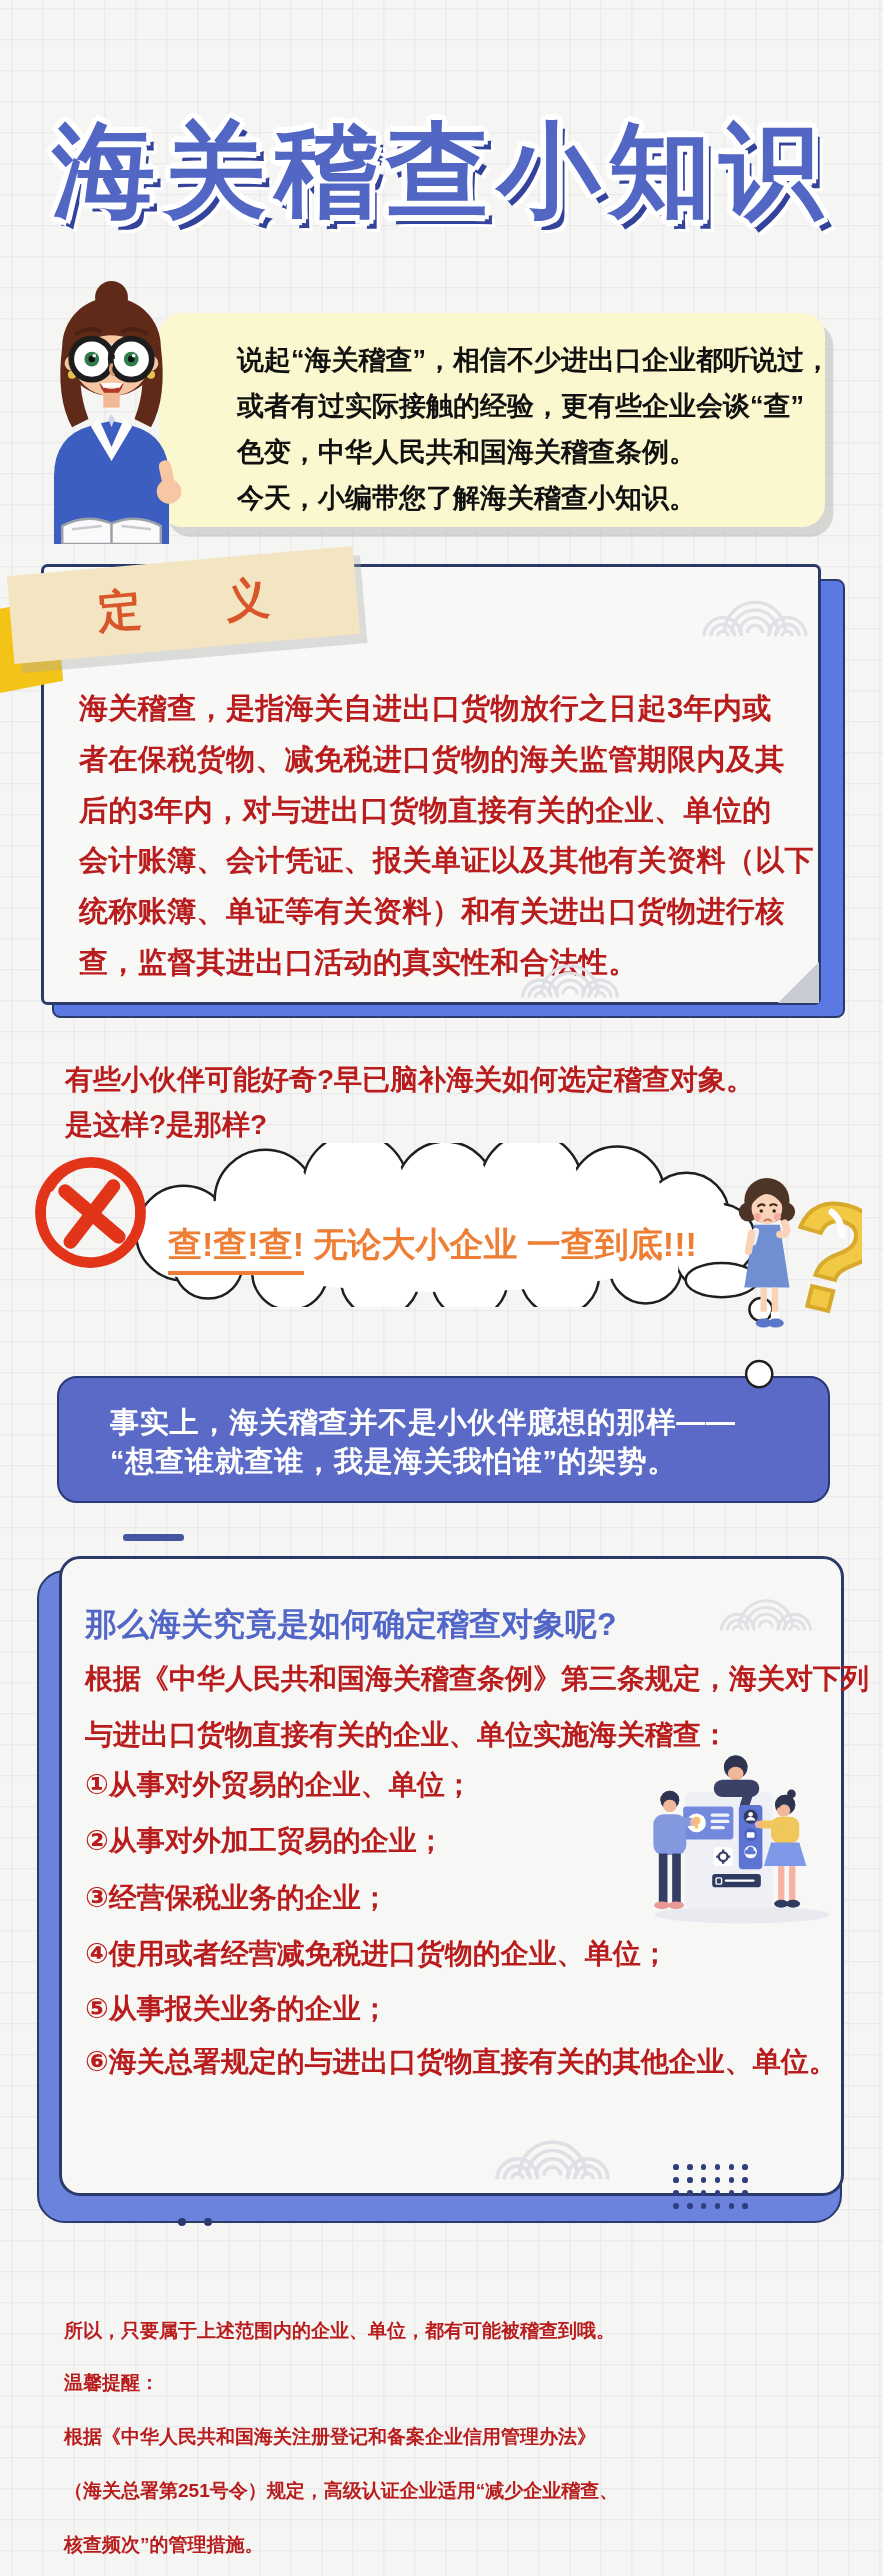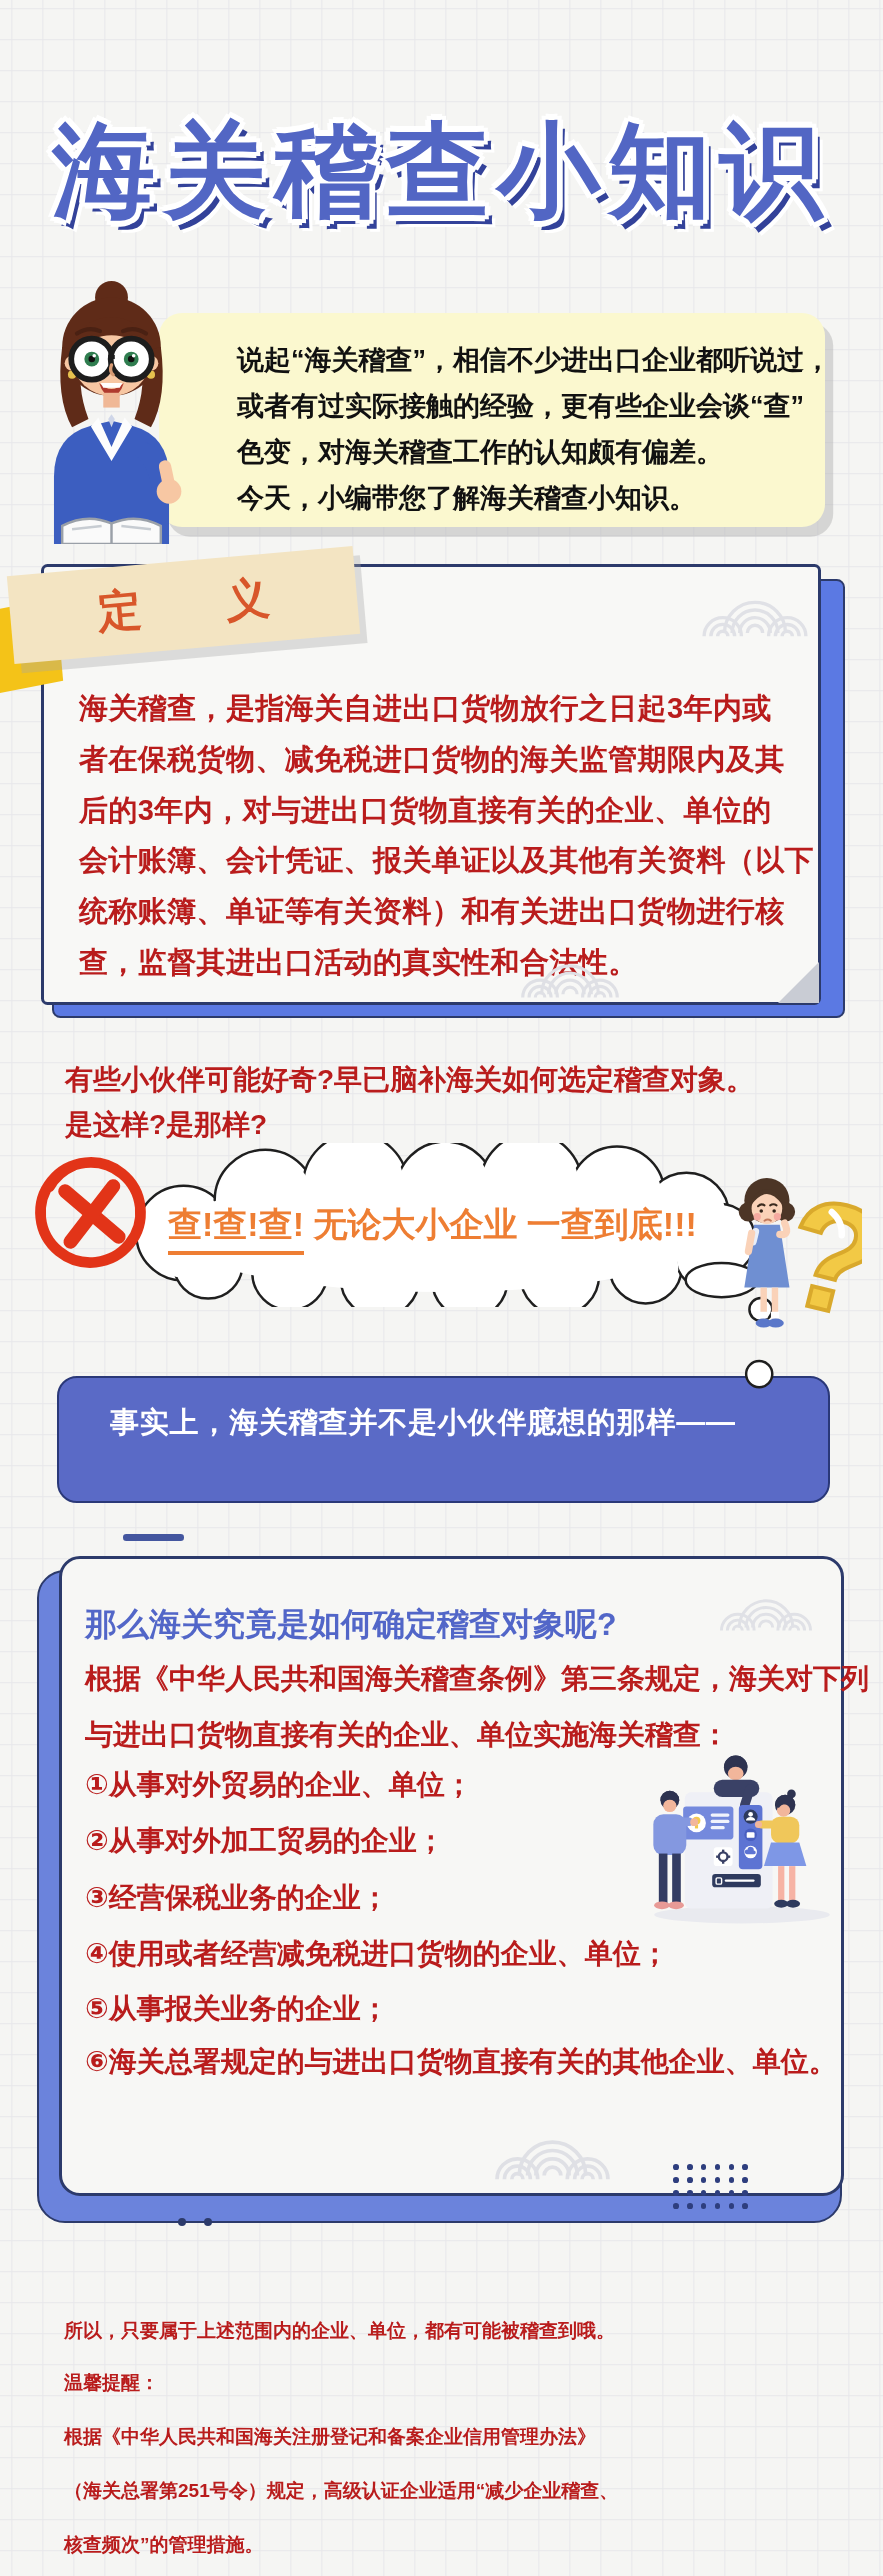--- a/index.html
+++ b/index.html
@@ -49,21 +49,21 @@
   .def-line{position:absolute;left:79px;font-size:29px;letter-spacing:0.4px;}
   .fold-corner{position:absolute;left:778px;top:962px;width:0;height:0;
     border-bottom:41px solid #c9ccd4;border-left:41px solid transparent;}
 
   
   .curiosity-line{position:absolute;left:65px;font-size:28px;}
 
   
   .cloud-text{position:absolute;left:168px;top:1202px;font-size:34px;font-weight:900;
     color:#ee7e33;white-space:nowrap;z-index:5;}
-  .cloud-text .u{display:inline-block;border-bottom:4.1px solid #ee7e33;padding-bottom:2.5px;}
+  .cloud-text .u{display:inline-block;border-bottom:4.1px solid #ee7e33;padding-bottom:2.5px;margin-top:20px;}
 
   
   .fact-box{position:absolute;left:57px;top:1376px;width:769px;height:123px;
     background:#5a6ac6;border:2.5px solid #2a3878;border-radius:20px;}
   .fact-line{position:absolute;left:51px;font-size:29px;color:#fff;letter-spacing:0.8px;white-space:nowrap;font-weight:700;}
   .small-dash{position:absolute;left:123px;top:1534px;width:61px;height:7.4px;background:#44569f;border-radius:3.3px;}
 
   
   .big-backing{position:absolute;left:37px;top:1570px;width:801px;height:649px;
     background:#6b83dc;border:2.5px solid #2c3a6b;border-radius:28px;}
@@ -85,21 +85,21 @@
   svg{display:block;}
 </style>
 </head>
 <body>
 
 <div class="main-title">海关稽查小知识</div>
 
 <div class="speech-bubble">
   <div class="bubble-line" style="top:29px">说起“海关稽查”，相信不少进出口企业都听说过，</div>
   <div class="bubble-line" style="top:75px">或者有过实际接触的经验，更有些企业会谈“查”</div>
-  <div class="bubble-line" style="top:121px">色变，对海关稽查工作的认知颇有偏差。</div>
+  <div class="bubble-line" style="top:121px">色变，中华人民共和国海关稽查条例。</div>
   <div class="bubble-line" style="top:167px">今天，小编带您了解海关稽查小知识。</div>
 </div>
 
 <svg class="abs" style="left:29px;top:281px;z-index:3" width="165" height="263" viewBox="0 0 200 320">
   <circle cx="100" cy="20" r="20" fill="#5f2b18"></circle>
   <circle cx="100" cy="80" r="60" fill="#5f2b18"></circle>
   <path d="M40,80 q-8,62 12,98 l20,-10 q-16,-42 -6,-80 z" fill="#5f2b18"></path>
   <path d="M160,80 q8,62 -12,98 l-20,-10 q16,-42 6,-80 z" fill="#5f2b18"></path>
   <circle cx="52" cy="100" r="9" fill="#f7c7a3"></circle>
     <circle cx="148" cy="100" r="9" fill="#f7c7a3"></circle>
@@ -259,20 +259,21 @@
   <rect x="44" y="148" width="8" height="38" fill="#fad2b8"></rect>
     <rect x="58" y="148" width="8" height="38" fill="#fad2b8"></rect>
   <rect x="43" y="178" width="10" height="8" fill="#ffffff"></rect>
     <rect x="57" y="178" width="10" height="8" fill="#ffffff"></rect>
   <ellipse cx="48" cy="192" rx="10" ry="5.5" fill="#5a77c9"></ellipse>
     <ellipse cx="63" cy="192" rx="10" ry="5.5" fill="#5a77c9"></ellipse>
 </svg>
 
 <div class="fact-box">
   <div class="fact-line" style="top:24.5px">事实上，海关稽查并不是小伙伴臆想的那样——</div>
+  <div class="fact-line" style="top:64px">“想查谁就查谁，我是海关我怕谁”的架势。</div>
 </div>
 <div class="small-dash"></div>
 
 <div class="big-backing"></div>
 <div class="big-card"></div>
 
 <svg class="abs" style="left:718px;top:1583px" width="96" height="49" viewBox="0 0 120 66">
   <g fill="none" stroke="#e0e1e6" stroke-width="4">
     <path d="M24,60 a36,36 0 0 1 72,0"></path>
       <path d="M33,60 a27,27 0 0 1 54,0"></path>

